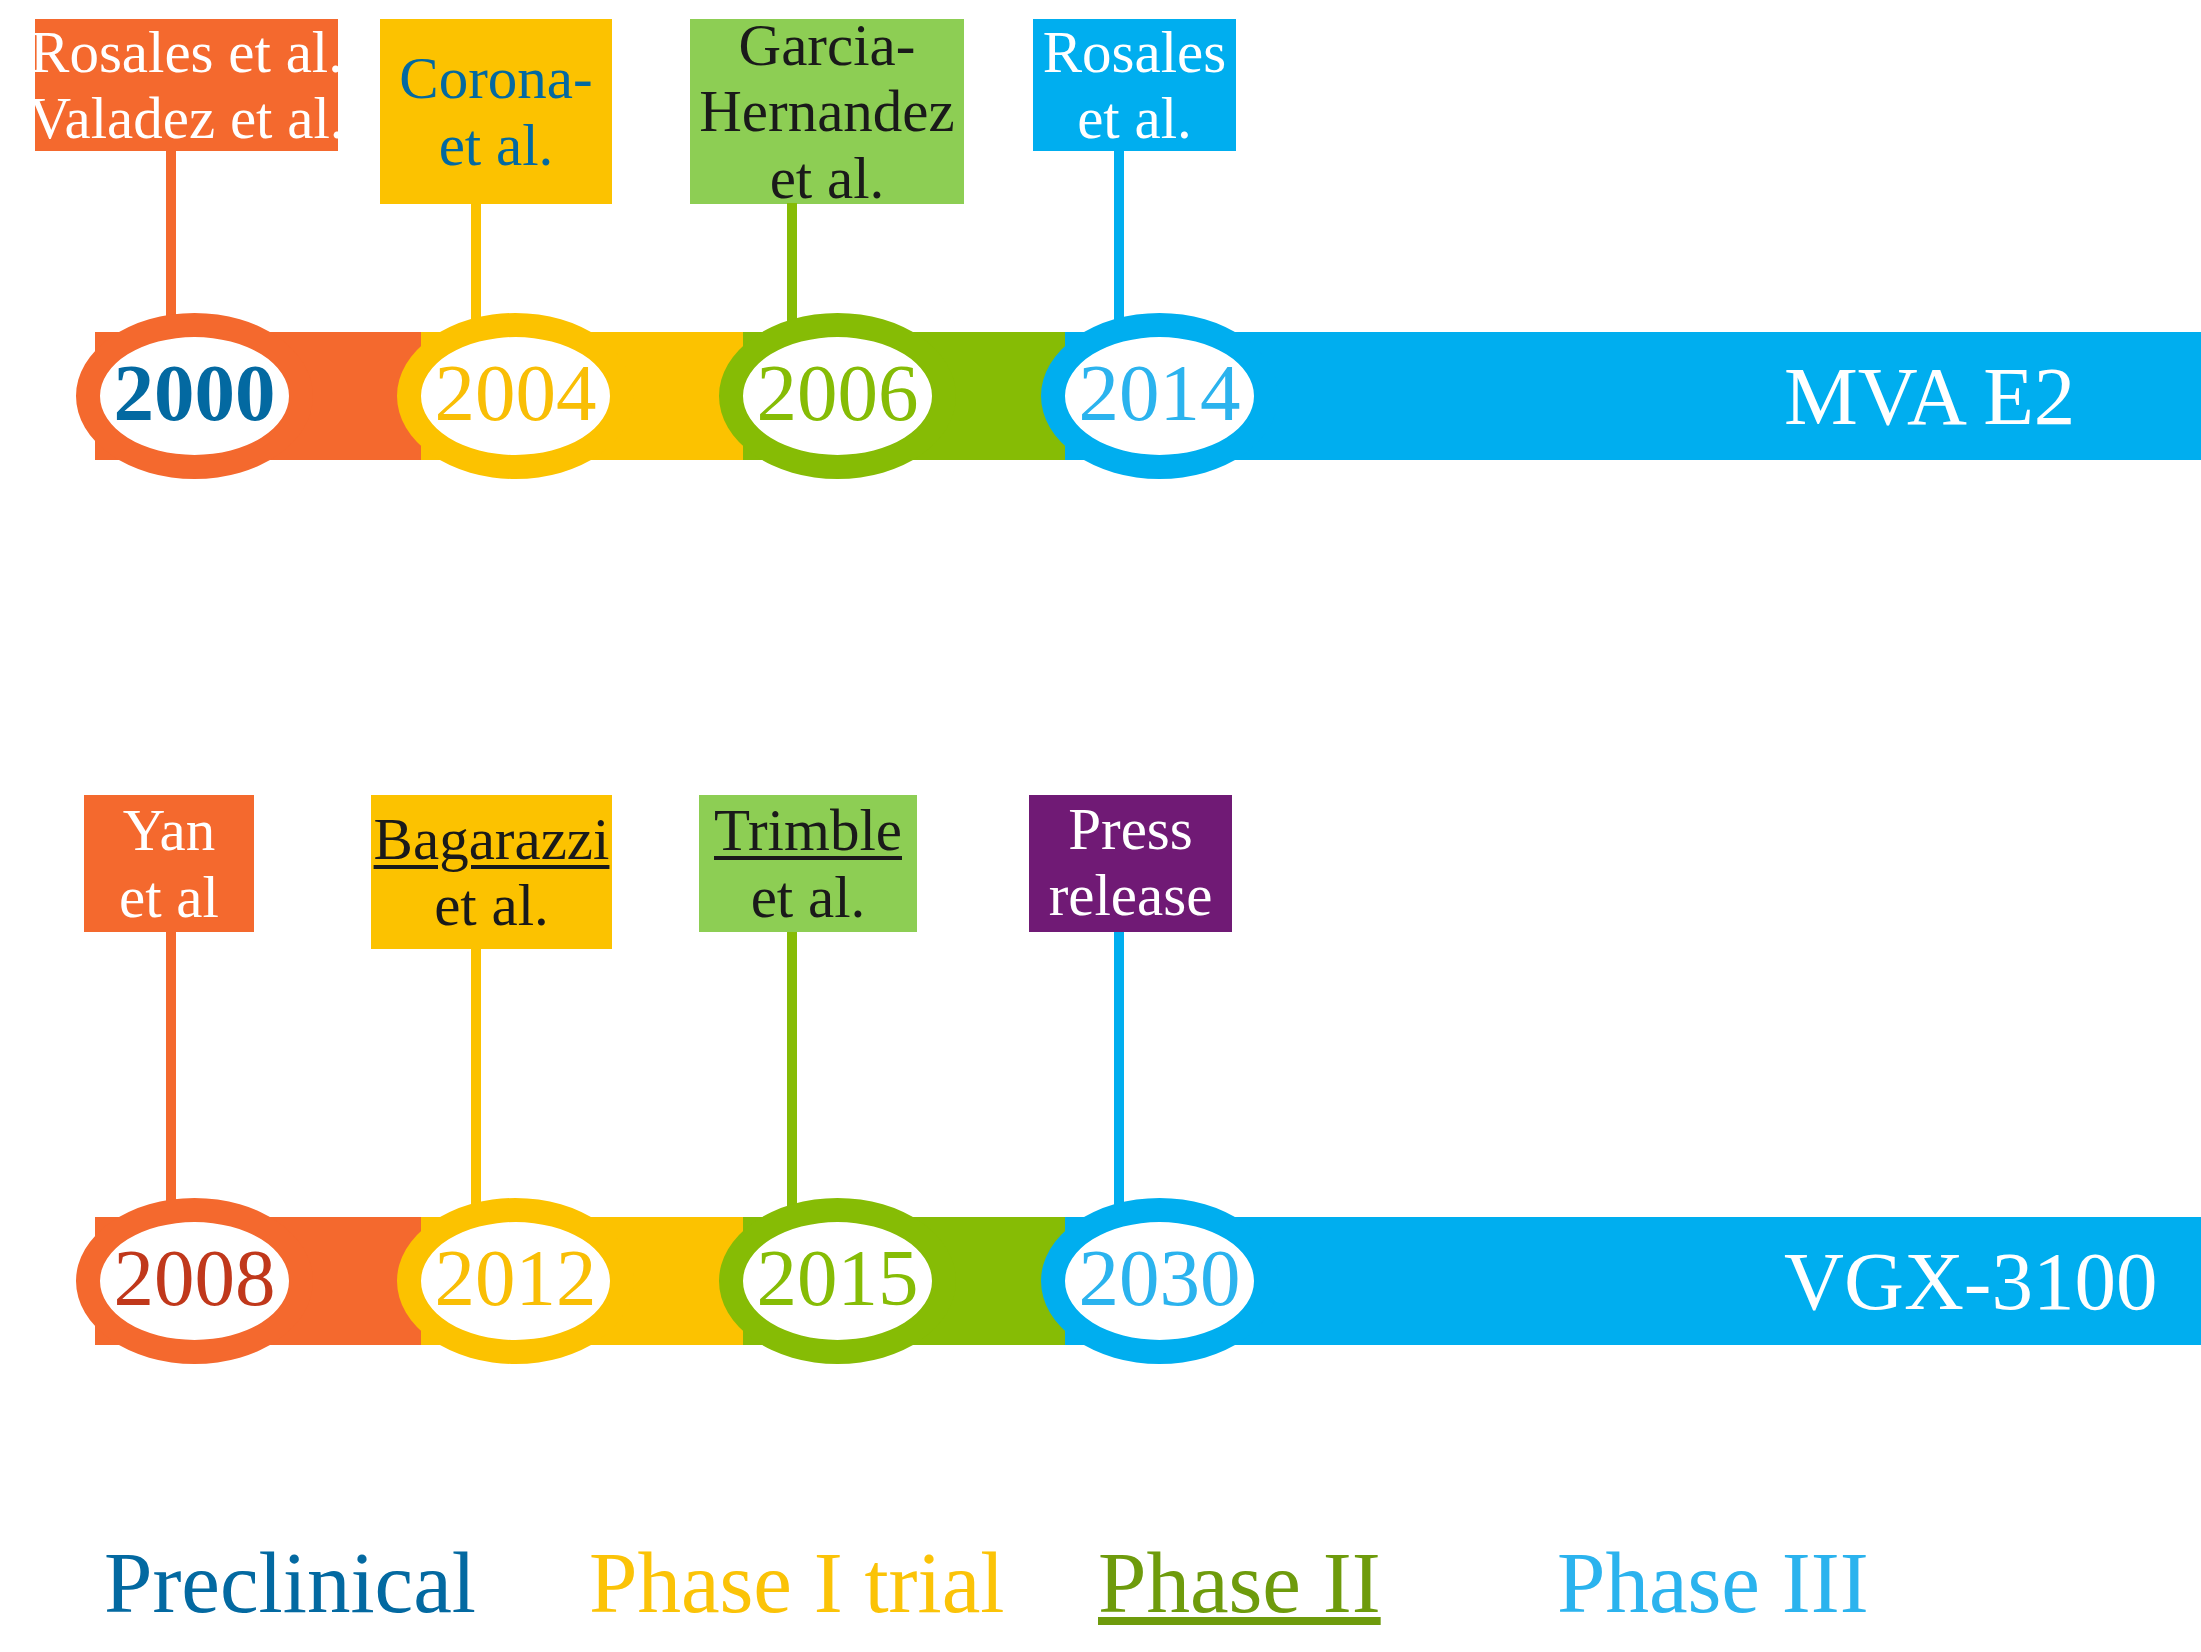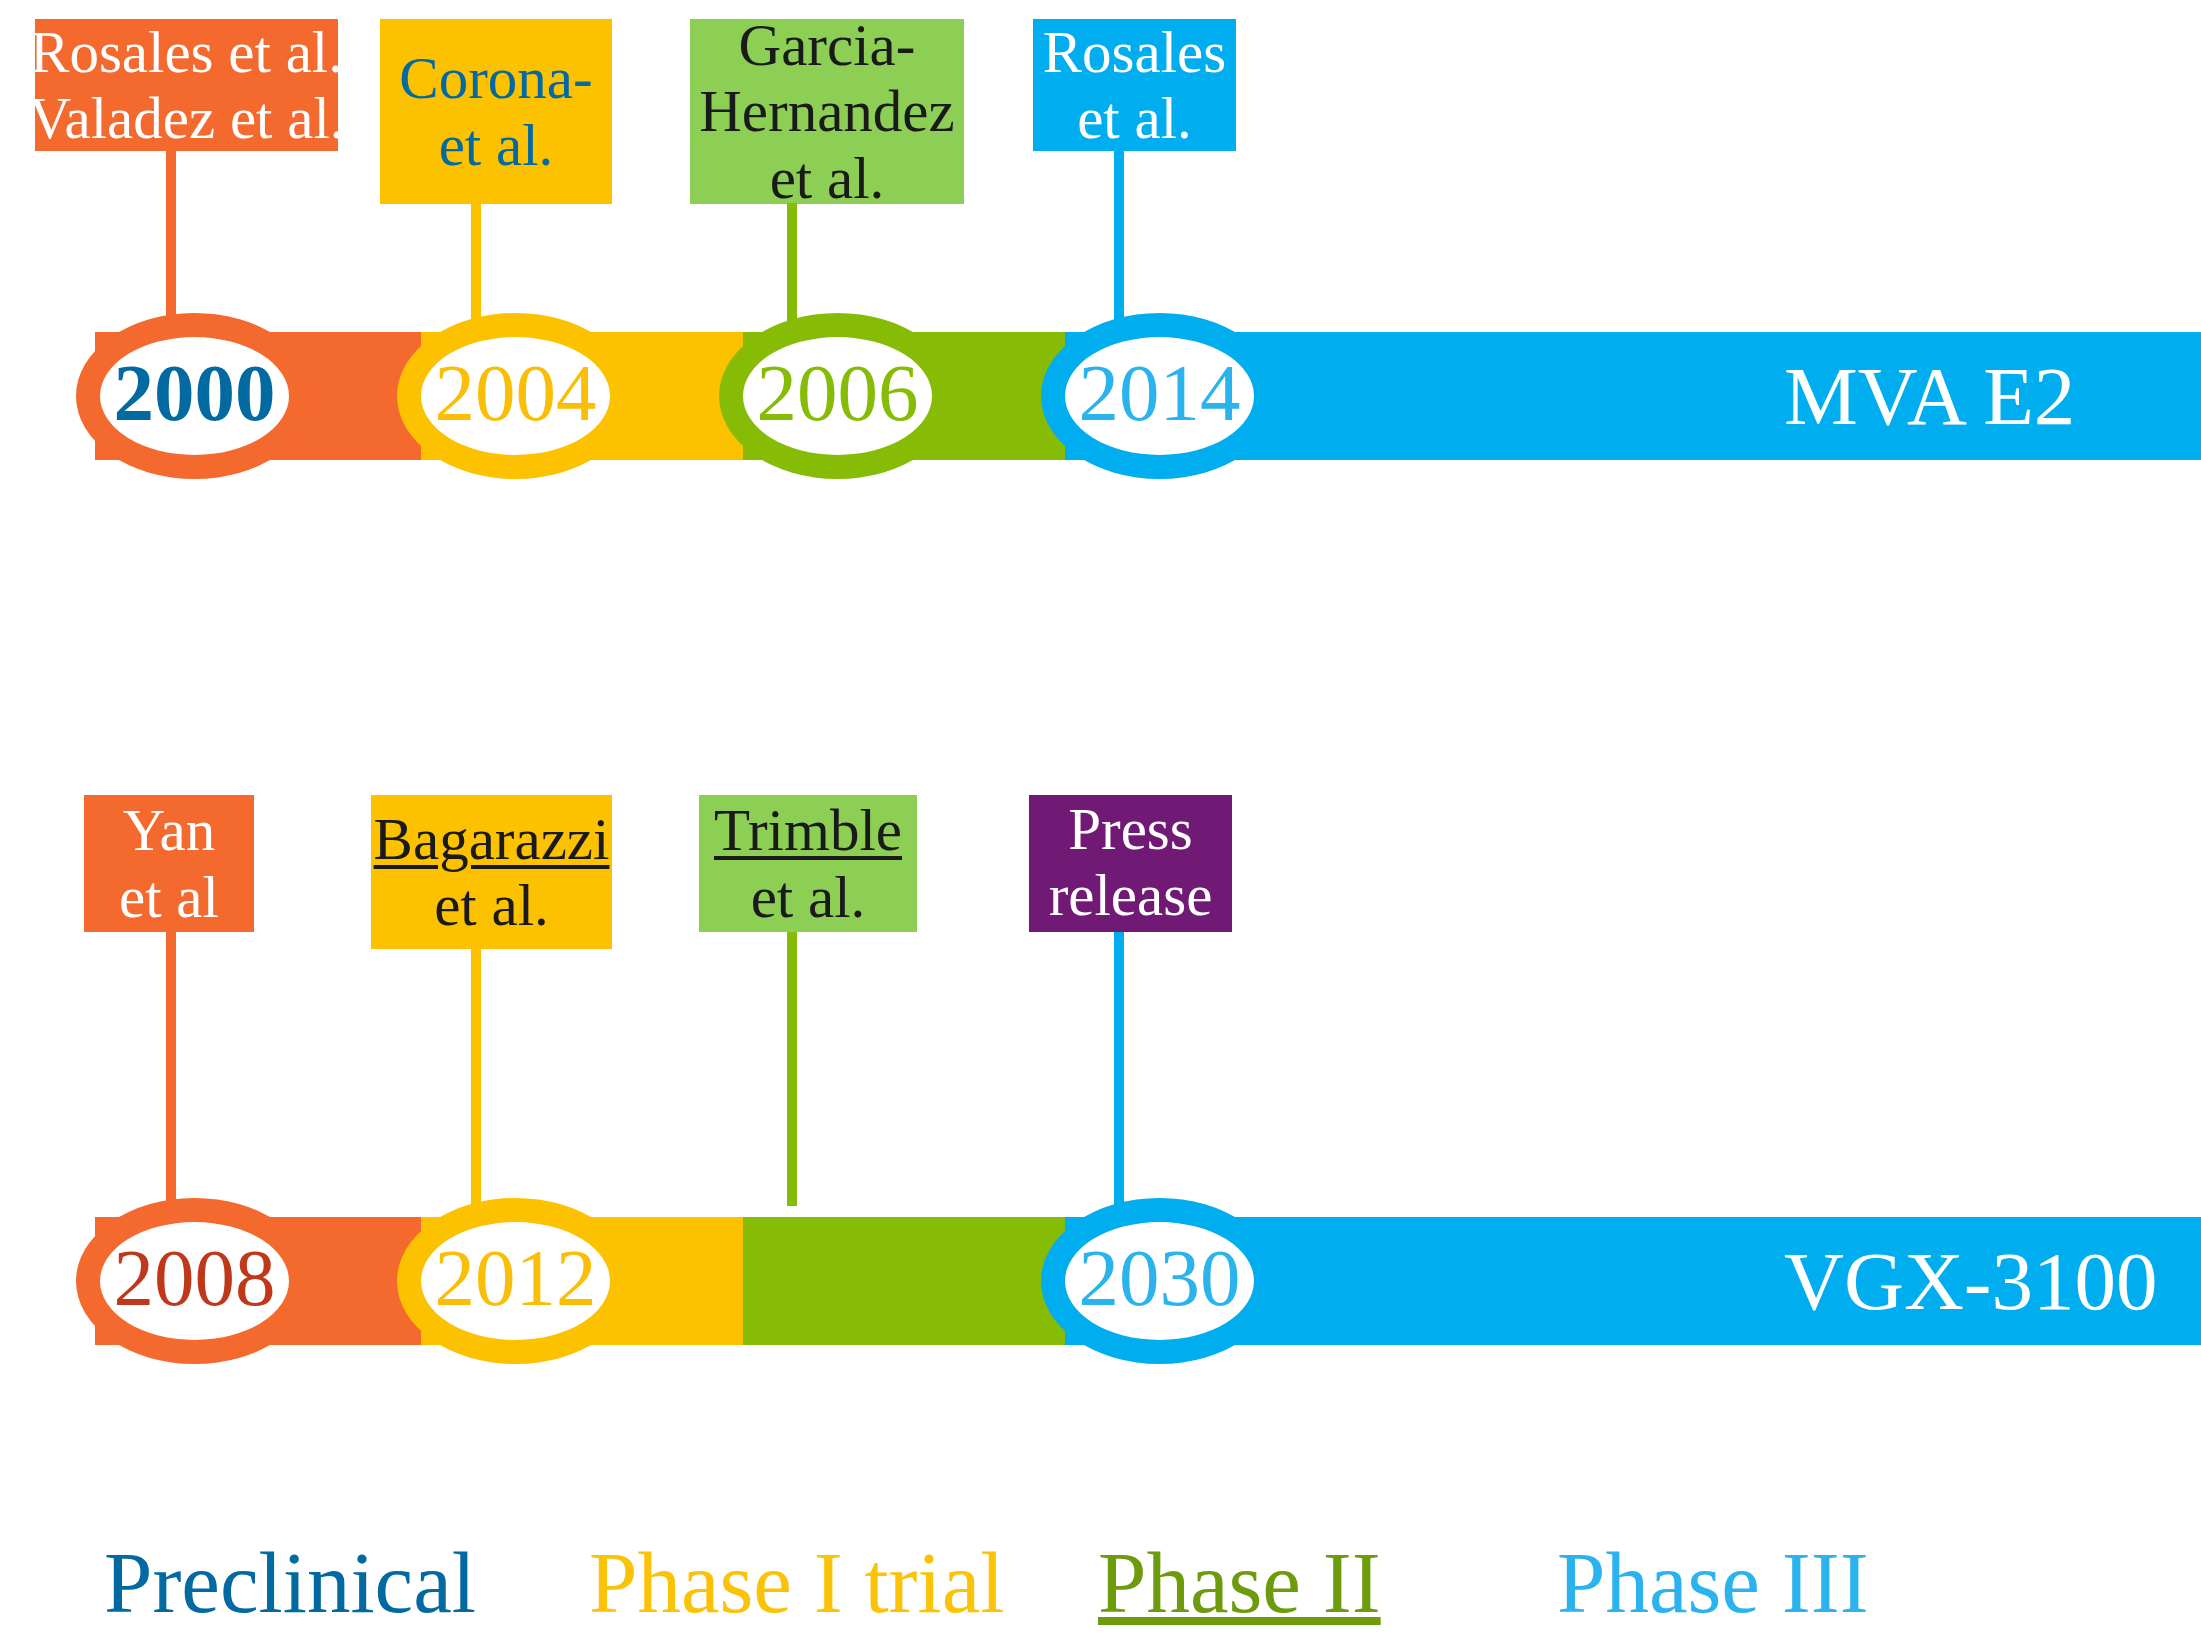--- a/index.html
+++ b/index.html
@@ -151,20 +151,23 @@
     <div class="seg" style="left:1065px;top:9.5px;width:1137px;height:128px;background:#00AEEF;"></div>
 
     <div class="endlabel" style="left:1784px;top:24.6px;height:99px;">VGX-3100</div>
 
     <div class="node" style="left:76px;top:-9.5px;width:237px;height:166px;border:24.6px solid #F4692E;">
       <span class="yr" style="color:#C0381B;">2008</span>
     </div>
     <div class="node" style="left:397px;top:-9.5px;width:237px;height:166px;border:24.6px solid #FCC200;">
       <span class="yr" style="color:#F9BE05;">2012</span>
     </div>
+    <div class="node" style="left:719px;top:-9.5px;width:237px;height:166px;border:24.6px solid #86BC05;">
+      <span class="yr" style="color:#86BC05;">2015</span>
+    </div>
     <div class="node" style="left:1041px;top:-9.5px;width:237px;height:166px;border:24.6px solid #00AEEF;">
       <span class="yr" style="color:#2BB3EE;">2030</span>
     </div>
   </div>
 
   <div class="legend">
     <span class="lg" style="left:104px;color:#0369a1;">Preclinical</span>
     <span class="lg" style="left:589px;color:#FBC307;">Phase I trial</span>
     <span class="lg" style="left:1098px;color:#6E9B0C;text-decoration:underline;">Phase II</span>
     <span class="lg" style="left:1557px;color:#2BB3EE;">Phase III</span>

